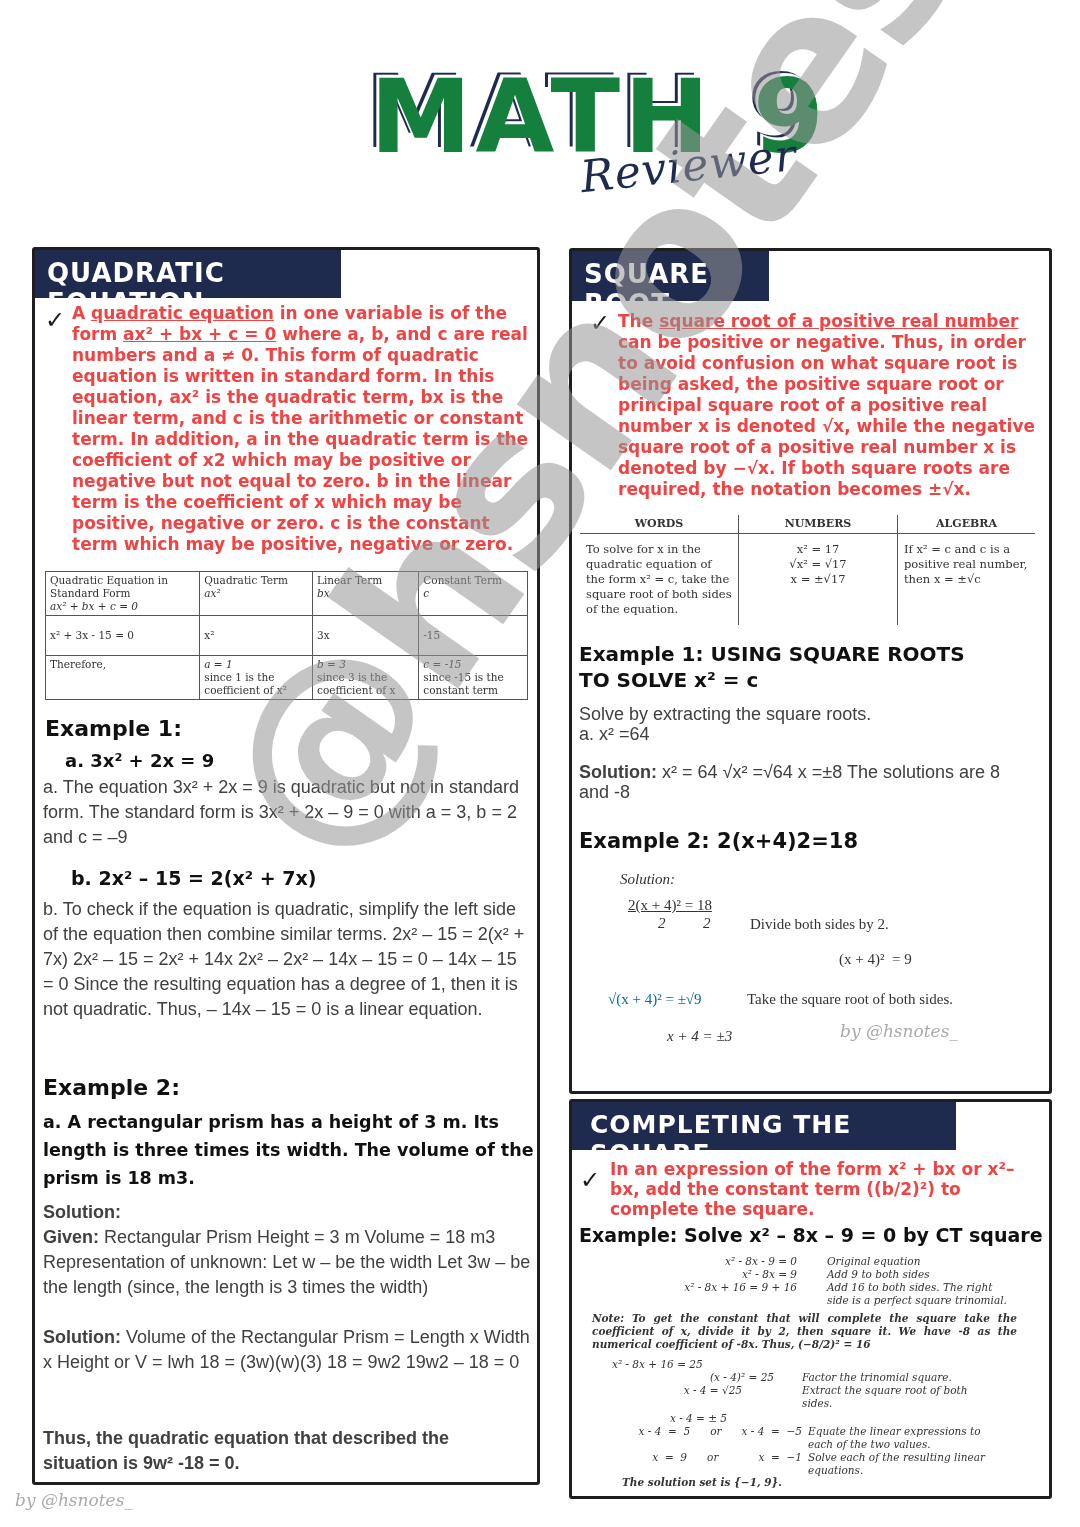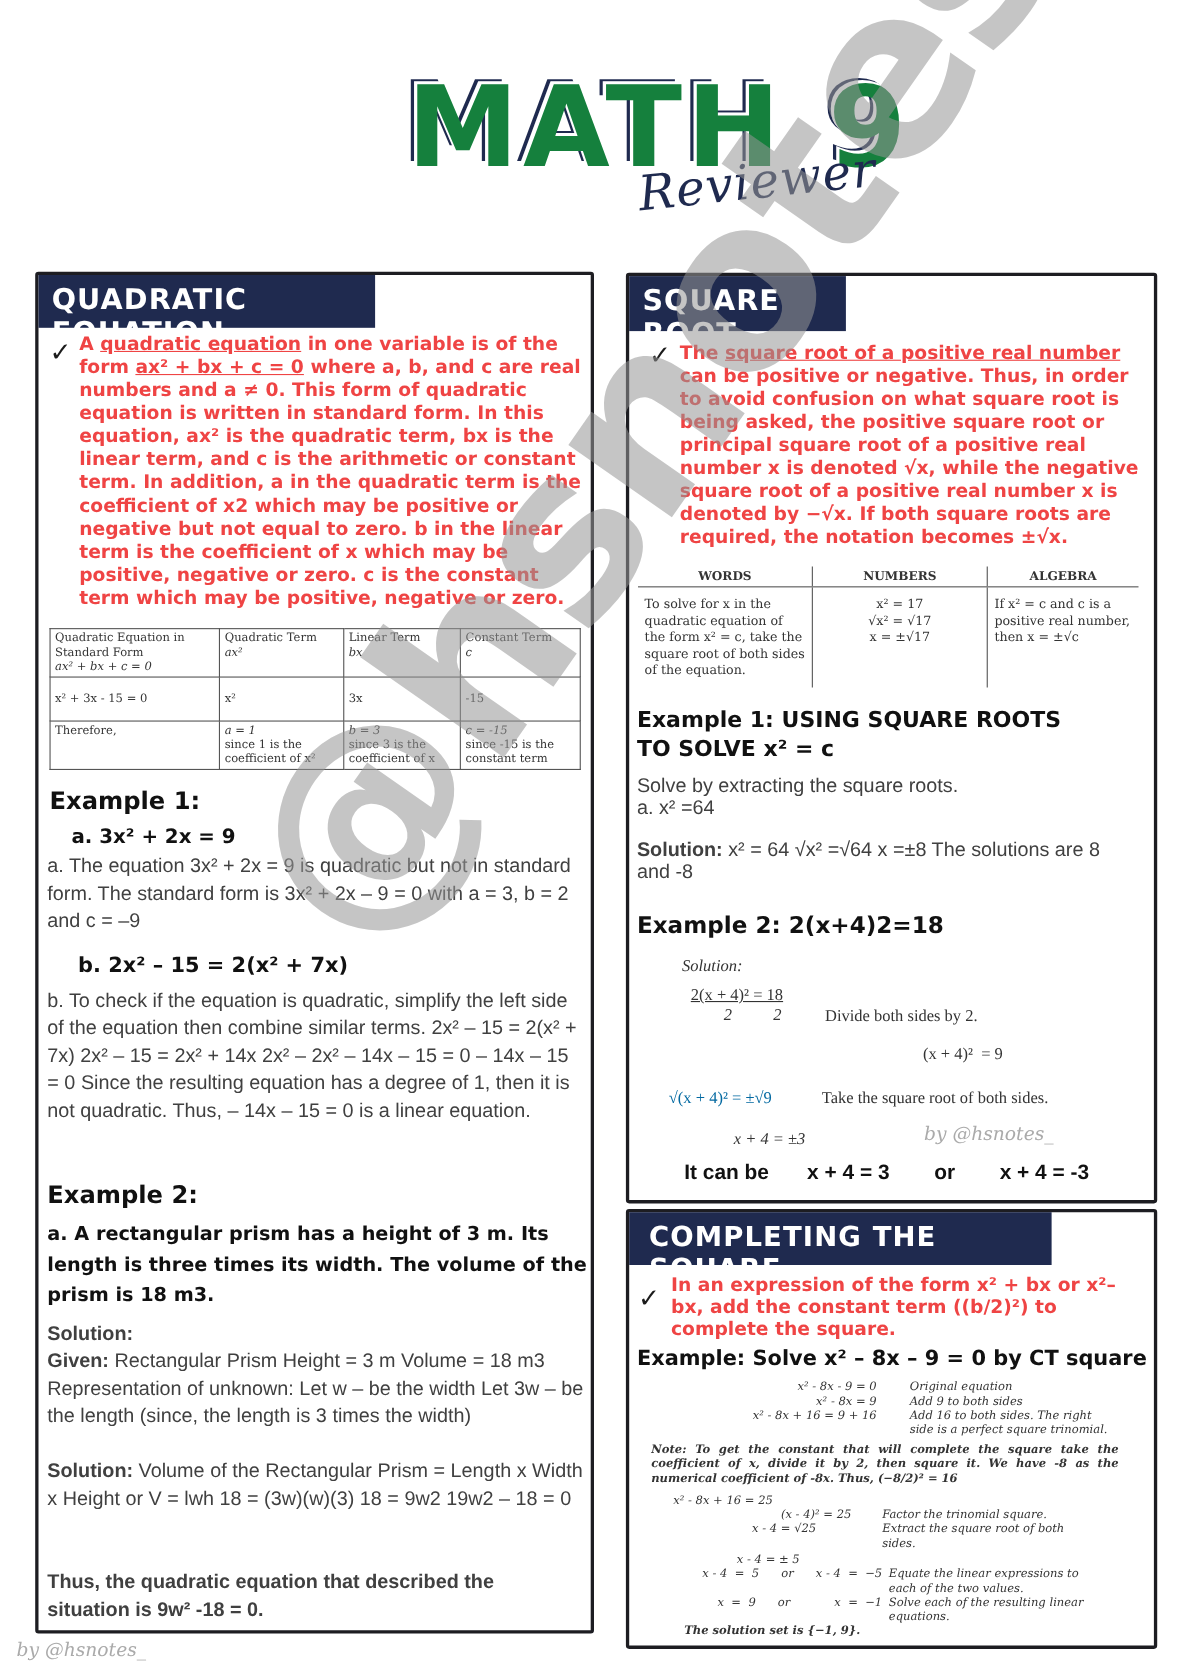--- a/index.html
+++ b/index.html
@@ -162,29 +162,20 @@
   <div class="libserif" style="position:absolute;left:56px;top:645px;font-size:15px;color:#333;line-height:18px;">
     <div style="text-decoration:underline;">2(x + 4)² = 18</div>
     <div style="font-style:italic;padding-left:30px;white-space:pre;">2          2</div>
   </div>
   <div class="libserif" style="position:absolute;left:178px;top:665px;font-size:15px;color:#333;">Divide both sides by 2.</div>
   <div class="libserif" style="position:absolute;left:267px;top:700px;font-size:15px;color:#333;white-space:pre;">(x + 4)²  = 9</div>
   <div class="libserif" style="position:absolute;left:36px;top:740px;font-size:15px;color:#0369a1;">√(x + 4)² =  ±√9</div>
   <div class="libserif" style="position:absolute;left:175px;top:740px;font-size:15px;color:#333;">Take the square root of both sides.</div>
   <div class="libserif" style="position:absolute;left:95px;top:777px;font-size:15px;color:#333;font-style:italic;">x + 4 =  ±3</div>
   <div class="sig" style="left:268px;top:770px;">by @hsnotes_</div>
-  <div class="lib" style="position:absolute;left:50px;top:805px;font-size:19px;font-weight:bold;color:#111;">
-    <span>It can be</span>
-    <span style="display:inline-block;width:24px;"></span>
-    <span>x + 4 = 3</span>
-    <span style="display:inline-block;width:30px;"></span>
-    <span>or</span>
-    <span style="display:inline-block;width:30px;"></span>
-    <span>x + 4 = -3</span>
-  </div>
 </div>
 
 <div class="box" style="left:569px;top:1099px;width:483px;height:400px;">
   <div class="box-head" style="width:384px;height:48px;font-size:25px;padding:8px 18px;">COMPLETING THE SQUARE</div>
 
   <span class="check" style="left:8px;top:64px;">✓</span>
   <div class="bold-para" style="position:absolute;left:38px;top:57px;width:430px;line-height:20px;">In an expression of the form x² + bx or x²– bx, add the constant term ((b/2)²) to complete the square.</div>
 
   <div style="position:absolute;left:7px;top:122px;font-weight:bold;font-size:19px;">Example:  Solve x² – 8x – 9 = 0 by CT square</div>
 

